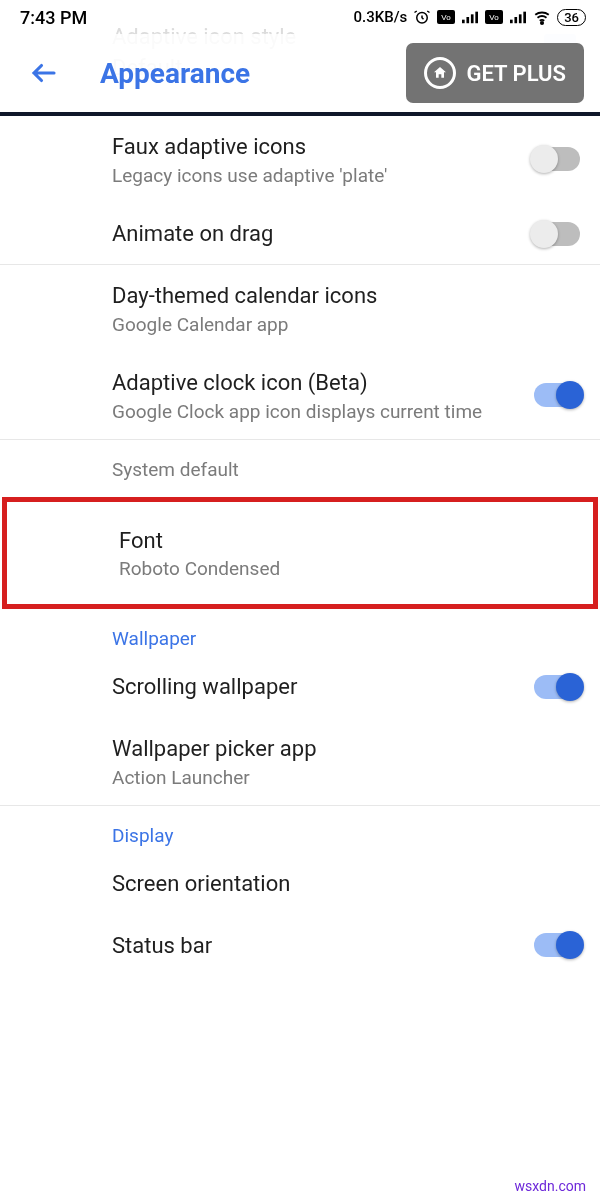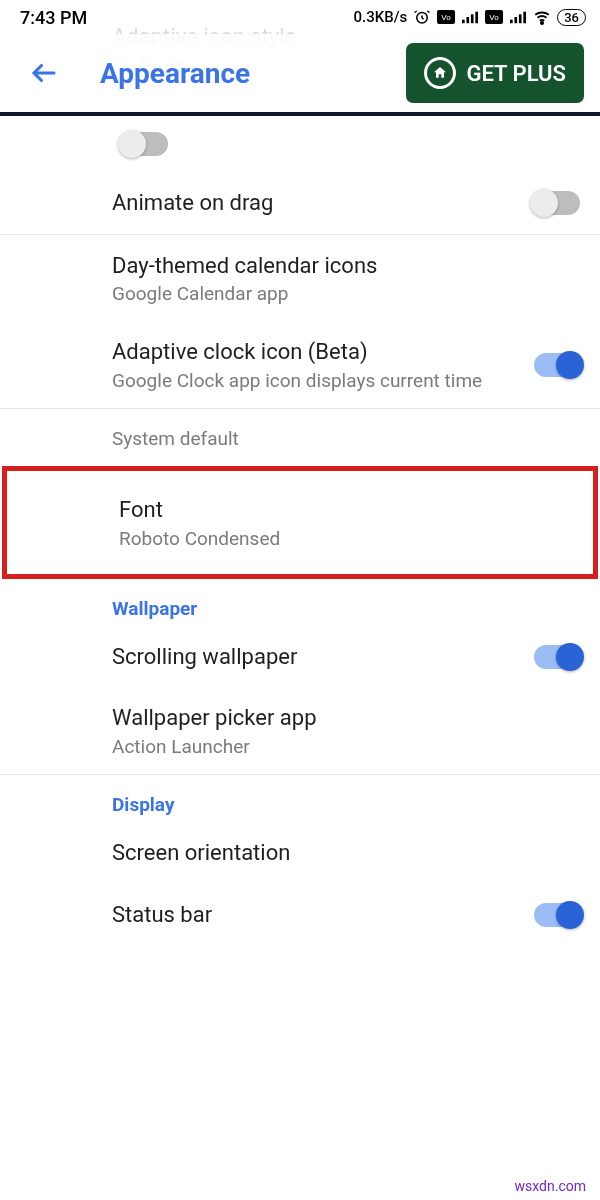--- a/index.html
+++ b/index.html
@@ -68,21 +68,21 @@
     cursor: pointer;
     margin-right: 36px;
   }
   .app-title {
     font-size: 28px;
     font-weight: 700;
     color: #3b74e6;
     flex: 1;
   }
   .get-plus {
-    background: #14532d;
+    background: #737373;
     color: #fff;
     font-weight: 600;
     font-size: 22px;
     border-radius: 7px;
     padding: 14px 18px;
     display: flex;
     align-items: center;
     gap: 10px;
     cursor: pointer;
   }
@@ -125,21 +125,21 @@
     box-shadow: 0 1px 3px rgba(0,0,0,0.3);
   }
   .toggle.off { background: #bdbdbd; }
   .toggle.off .knob { left: -4px; background: #ececec; }
   .toggle.on { background: #9cbcf6; }
   .toggle.on .knob { right: -4px; background: #2a63d6; }
   .divider { height: 1px; background: #e7e7e7; }
   .section-header {
     padding: 18px 20px 6px 112px;
     font-size: 19px;
-    font-weight: 700;
+    font-weight: 400;
     color: #3b74e6;
   }
   .star-badge {
     width: 24px; height: 24px;
     background: #2a63d6;
     border-radius: 50%;
     display: inline-flex;
     align-items: center; justify-content: center;
     margin-left: 8px;
     vertical-align: -4px;
@@ -226,20 +226,24 @@
           <path d="M12 3l9 8h-3v8h-4v-5h-4v5H6v-8H3z"></path>
         </svg>
     </span>
     <span>GET PLUS</span>
   </div>
 </div>
 
 <div class="content">
 
   <div class="row">
+    <div class="texts">
+      <div class="title">Faux adaptive icons</div>
+      <div class="sub">Legacy icons use adaptive 'plate'</div>
+    </div>
     <div class="toggle off">
         <div class="knob"></div>
       </div>
   </div>
 
   <div class="row">
     <div class="texts">
       <div class="title">Animate on drag</div>
     </div>
     <div class="toggle off">

